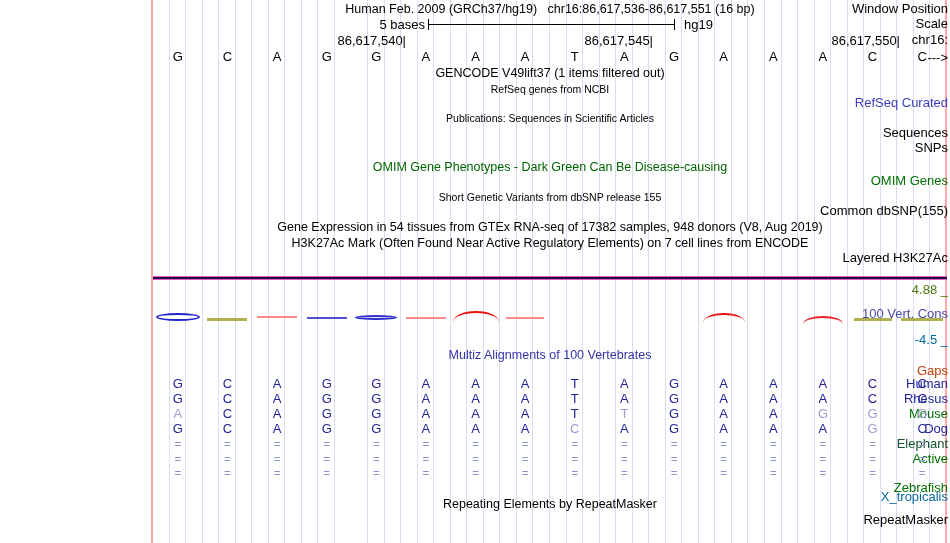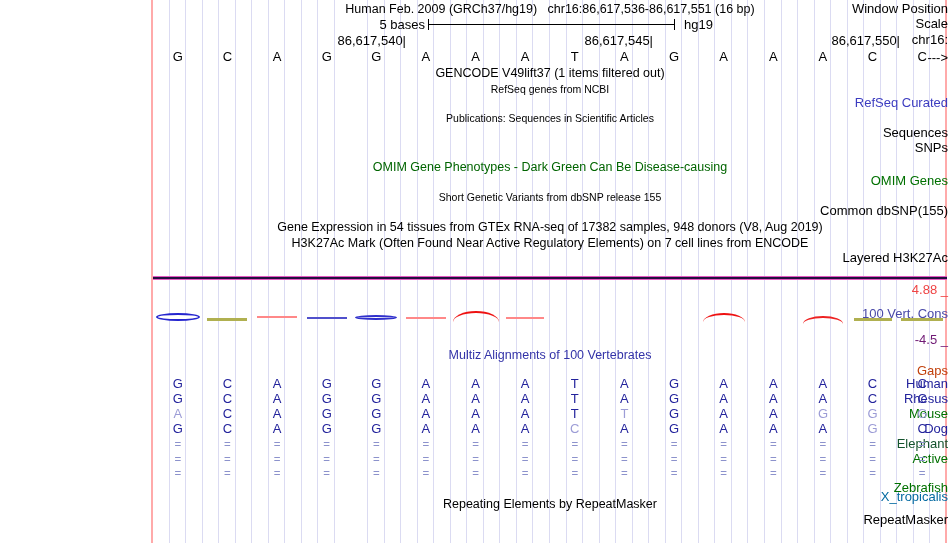--- a/index.html
+++ b/index.html
@@ -12,23 +12,23 @@
     position:absolute; left:153px; top:0; width:794px; height:543px;
     background:repeating-linear-gradient(to right, transparent 0px, transparent 15.56px, #dbdbf2 15.56px, #dbdbf2 16.54px);
   }
   .pink-guide{position:absolute; top:0; width:2px; height:543px; background:#ffaaaa;}
   #pink-left{left:151px;}
   #pink-right{left:945px;}
   
   .side-label{position:absolute; right:2px; font-size:13px; line-height:14px; white-space:nowrap; color:#000;}
   .lbl-blue{color:#3c3cc0;}
   .lbl-green{color:#007000;}
-  .lbl-navy{color:#ef4444;}
+  .lbl-navy{color:#4d7c0f;}
   .lbl-slate{color:#4848a8;}
-  .lbl-maroon{color:#701a75;margin-left:16px;}
+  .lbl-maroon{color:#0369a1;margin-left:16px;}
   .lbl-orange{color:#c2410c;}
   
   .center-title{position:absolute; left:153px; width:794px; text-align:center;
     font-size:12.5px; line-height:14px; white-space:pre; color:#000;}
   .center-title.small{font-size:10.5px;}
   .title-green{color:#006400;}
   .title-navy{color:#3333a8;}
   
   #scale-text{position:absolute; right:525px; top:17px; font-size:13px;}
   #ruler-line{position:absolute; left:428px; top:24px; width:247px; height:1px; background:#000;}

